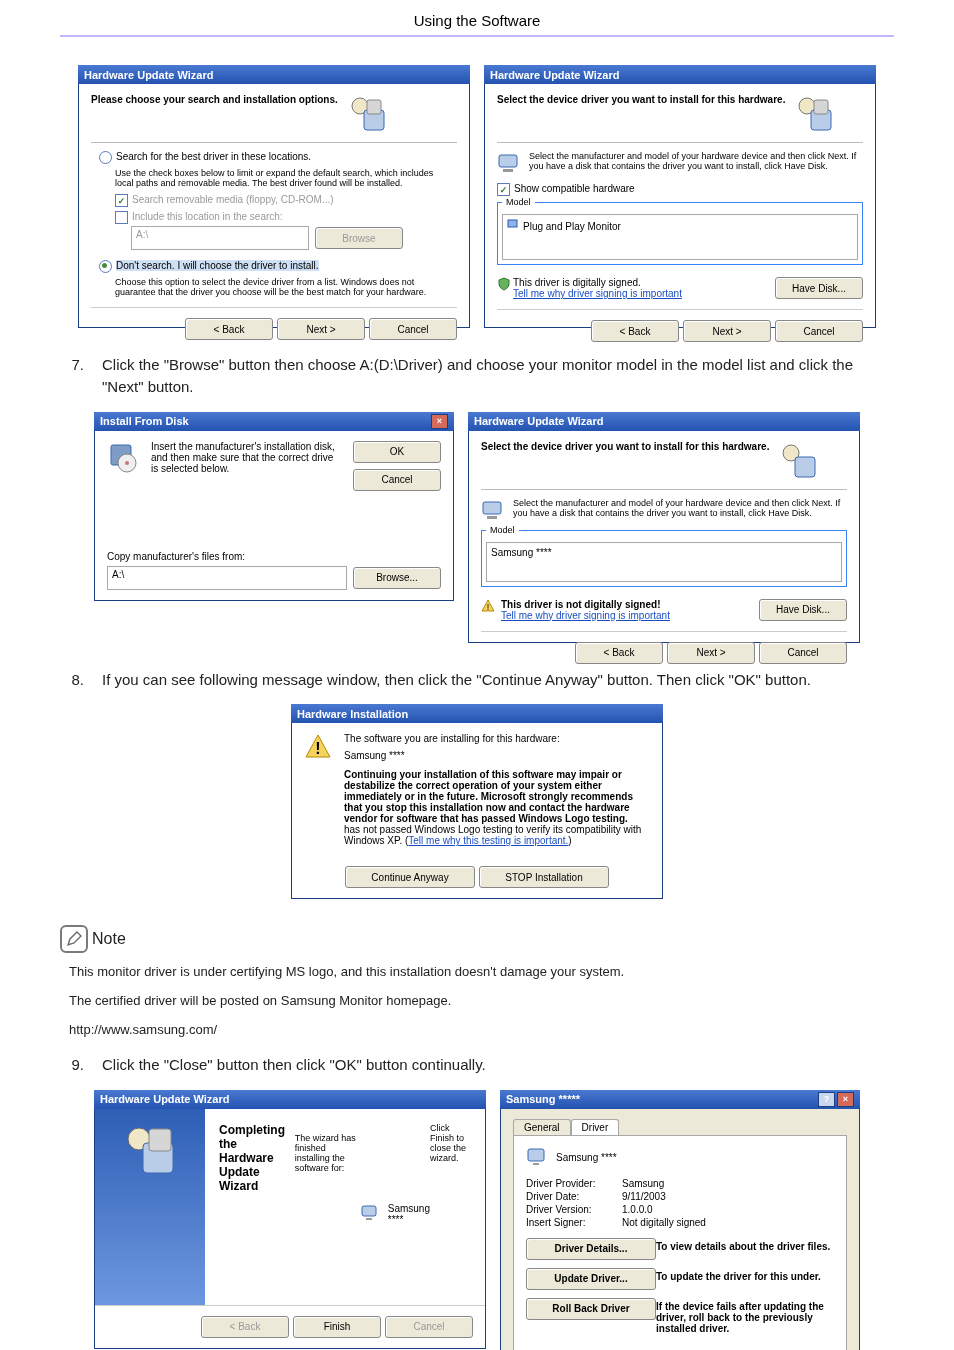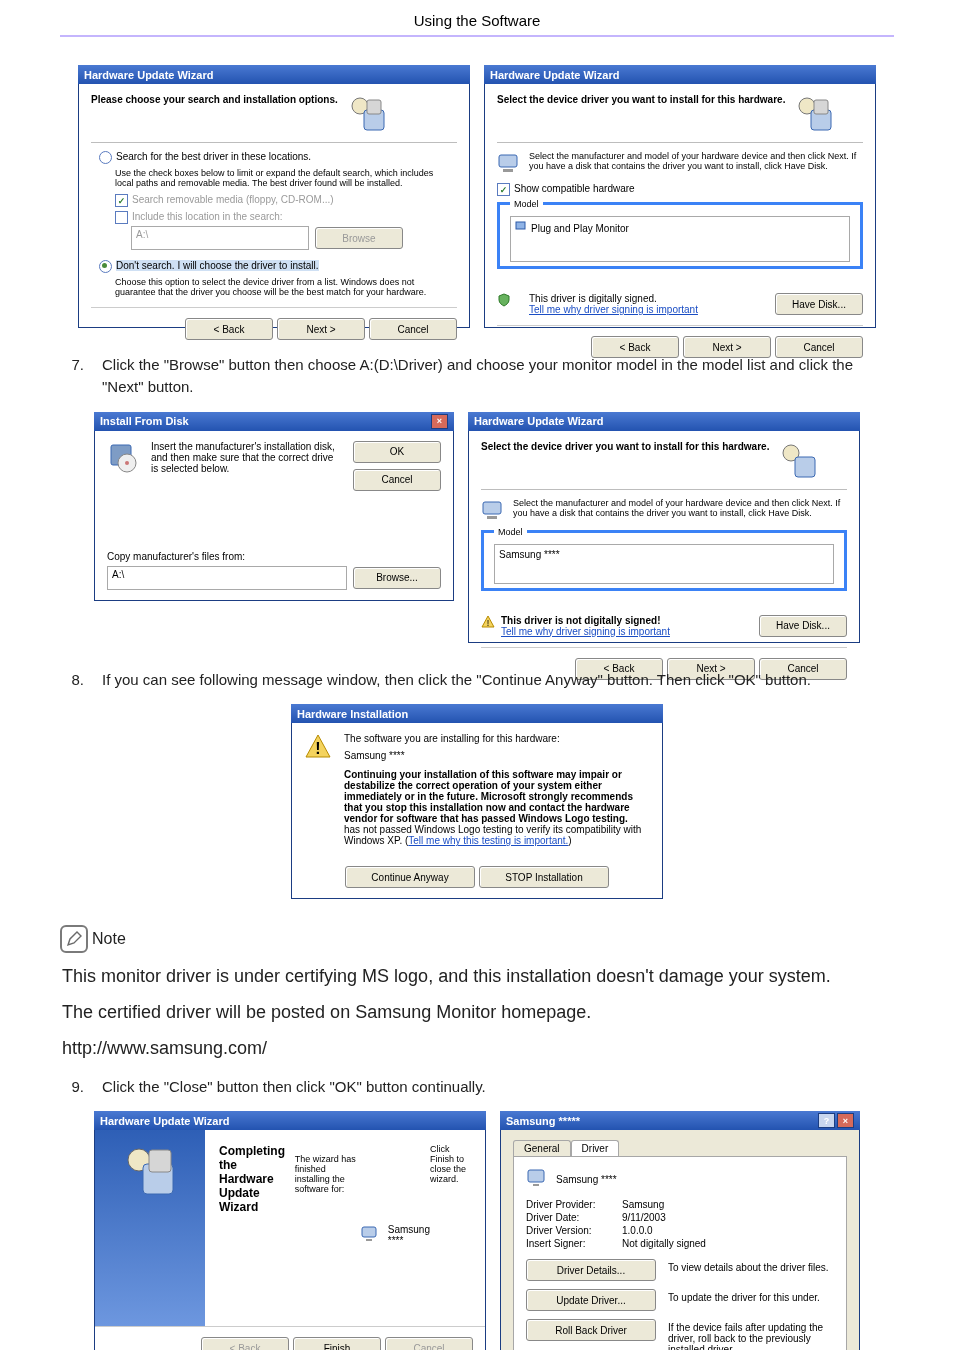--- a/index.html
+++ b/index.html
@@ -45,23 +45,23 @@
     height: 24px;
     border: 2px solid #7a7a7a;
     border-radius: 6px;
     display: flex;
     align-items: center;
     justify-content: center;
   }
   .note-icon svg { display:block; }
   .note-label { font-size: 16px; }
   .body-text {
-    font-size: 18px;
+    font-size: 13px;
     line-height: 1.45;
-    margin: 10px 2px;
+    margin: 10px 9px;
   }
   
   .row { display:flex; justify-content:center; gap:14px; margin:14px 0 26px 0; }
   .dlg {
     background:#fff;
     font-family: Tahoma, Arial, sans-serif;
     font-size:10px;
     color:#000;
   }
   .dlg .titlebar {
@@ -129,21 +129,21 @@
     background:#4a8b3a; margin:2px;
   }
   .chk {
     width:11px; height:11px; border:1px solid #5a7bbf; background:#fff;
     display:inline-flex; align-items:center; justify-content:center;
     margin-right:4px; vertical-align:middle;
     font-size:9px; color:#2b7b2b; font-weight:bold;
   }
   .disabled-text { color:#9a9a9a; }
   .grpbox {
-    border:3px solid #3b82f6; padding:4px 10px; margin:6px 0 20px 0;
+    border:1px solid #3b82f6; padding:4px 4px; margin:6px 0 8px 0;
   }
   .grpbox .cap {
     position:relative; top:-11px; background:#fff; padding:0 4px; font-size:9px;
   }
   .list {
     border:1px solid #a9a9a9; height:36px; padding:4px; font-size:10px;
     margin-top:-4px;
   }
   .inset {
     border:1px solid #a9a9a9; background:#fff; height:18px; padding:2px 4px;
@@ -162,21 +162,21 @@
     border-radius:3px 3px 0 0;
   }
   .prop-tab.active { background:#fff; }
   .prop-body {
     border:1px solid #a7a7a7; padding:10px 12px 14px 12px;
     background:#fff;
   }
   .kv { display:flex; gap:10px; font-size:10px; margin:2px 0; }
   .kv .k { width:86px; }
   .prop-btn-row { margin:10px 0 0 0; display:flex; flex-direction:column; gap:8px; }
-  .pb-line { display:flex; gap:12px; align-items:flex-start; }
+  .pb-line { display:flex; align-items:flex-start;font-weight:bold; }
   .pb-line .btn { width:104px; min-width:104px; }
   .pb-desc { font-size:10px; flex:1; padding-top:3px; }
 </style>
 </head>
 <body>
 
 <div class="page">
   <div class="page-header">Using the Software</div>
 
   <div class="row">
@@ -249,21 +249,21 @@
               <span>
                 <svg width="12" height="12" viewBox="0 0 12 12">
                     <rect x="1" y="1" width="9" height="7" fill="#8fb3e6" stroke="#2d5aa8"></rect>
                   </svg>
               </span>
               <span>Plug and Play Monitor</span>
             </div>
           </div>
         </div>
         <div style="display:flex; justify-content:space-between; align-items:flex-start; margin-top:4px">
-          <div style="display:flex; gap:18px">
+          <div style="display:flex; gap:2px">
             <span>
               <svg width="14" height="14" viewBox="0 0 14 14">
                   <path d="M7 1 L12 3 V7 C12 10 9 12 7 13 C5 12 2 10 2 7 V3 Z" fill="#67b25e" stroke="#2f7a29"></path>
                 </svg>
             </span>
             <div>
               <div>This driver is digitally signed.</div>
               <div class="link">Tell me why driver signing is important</div>
             </div>
           </div>

